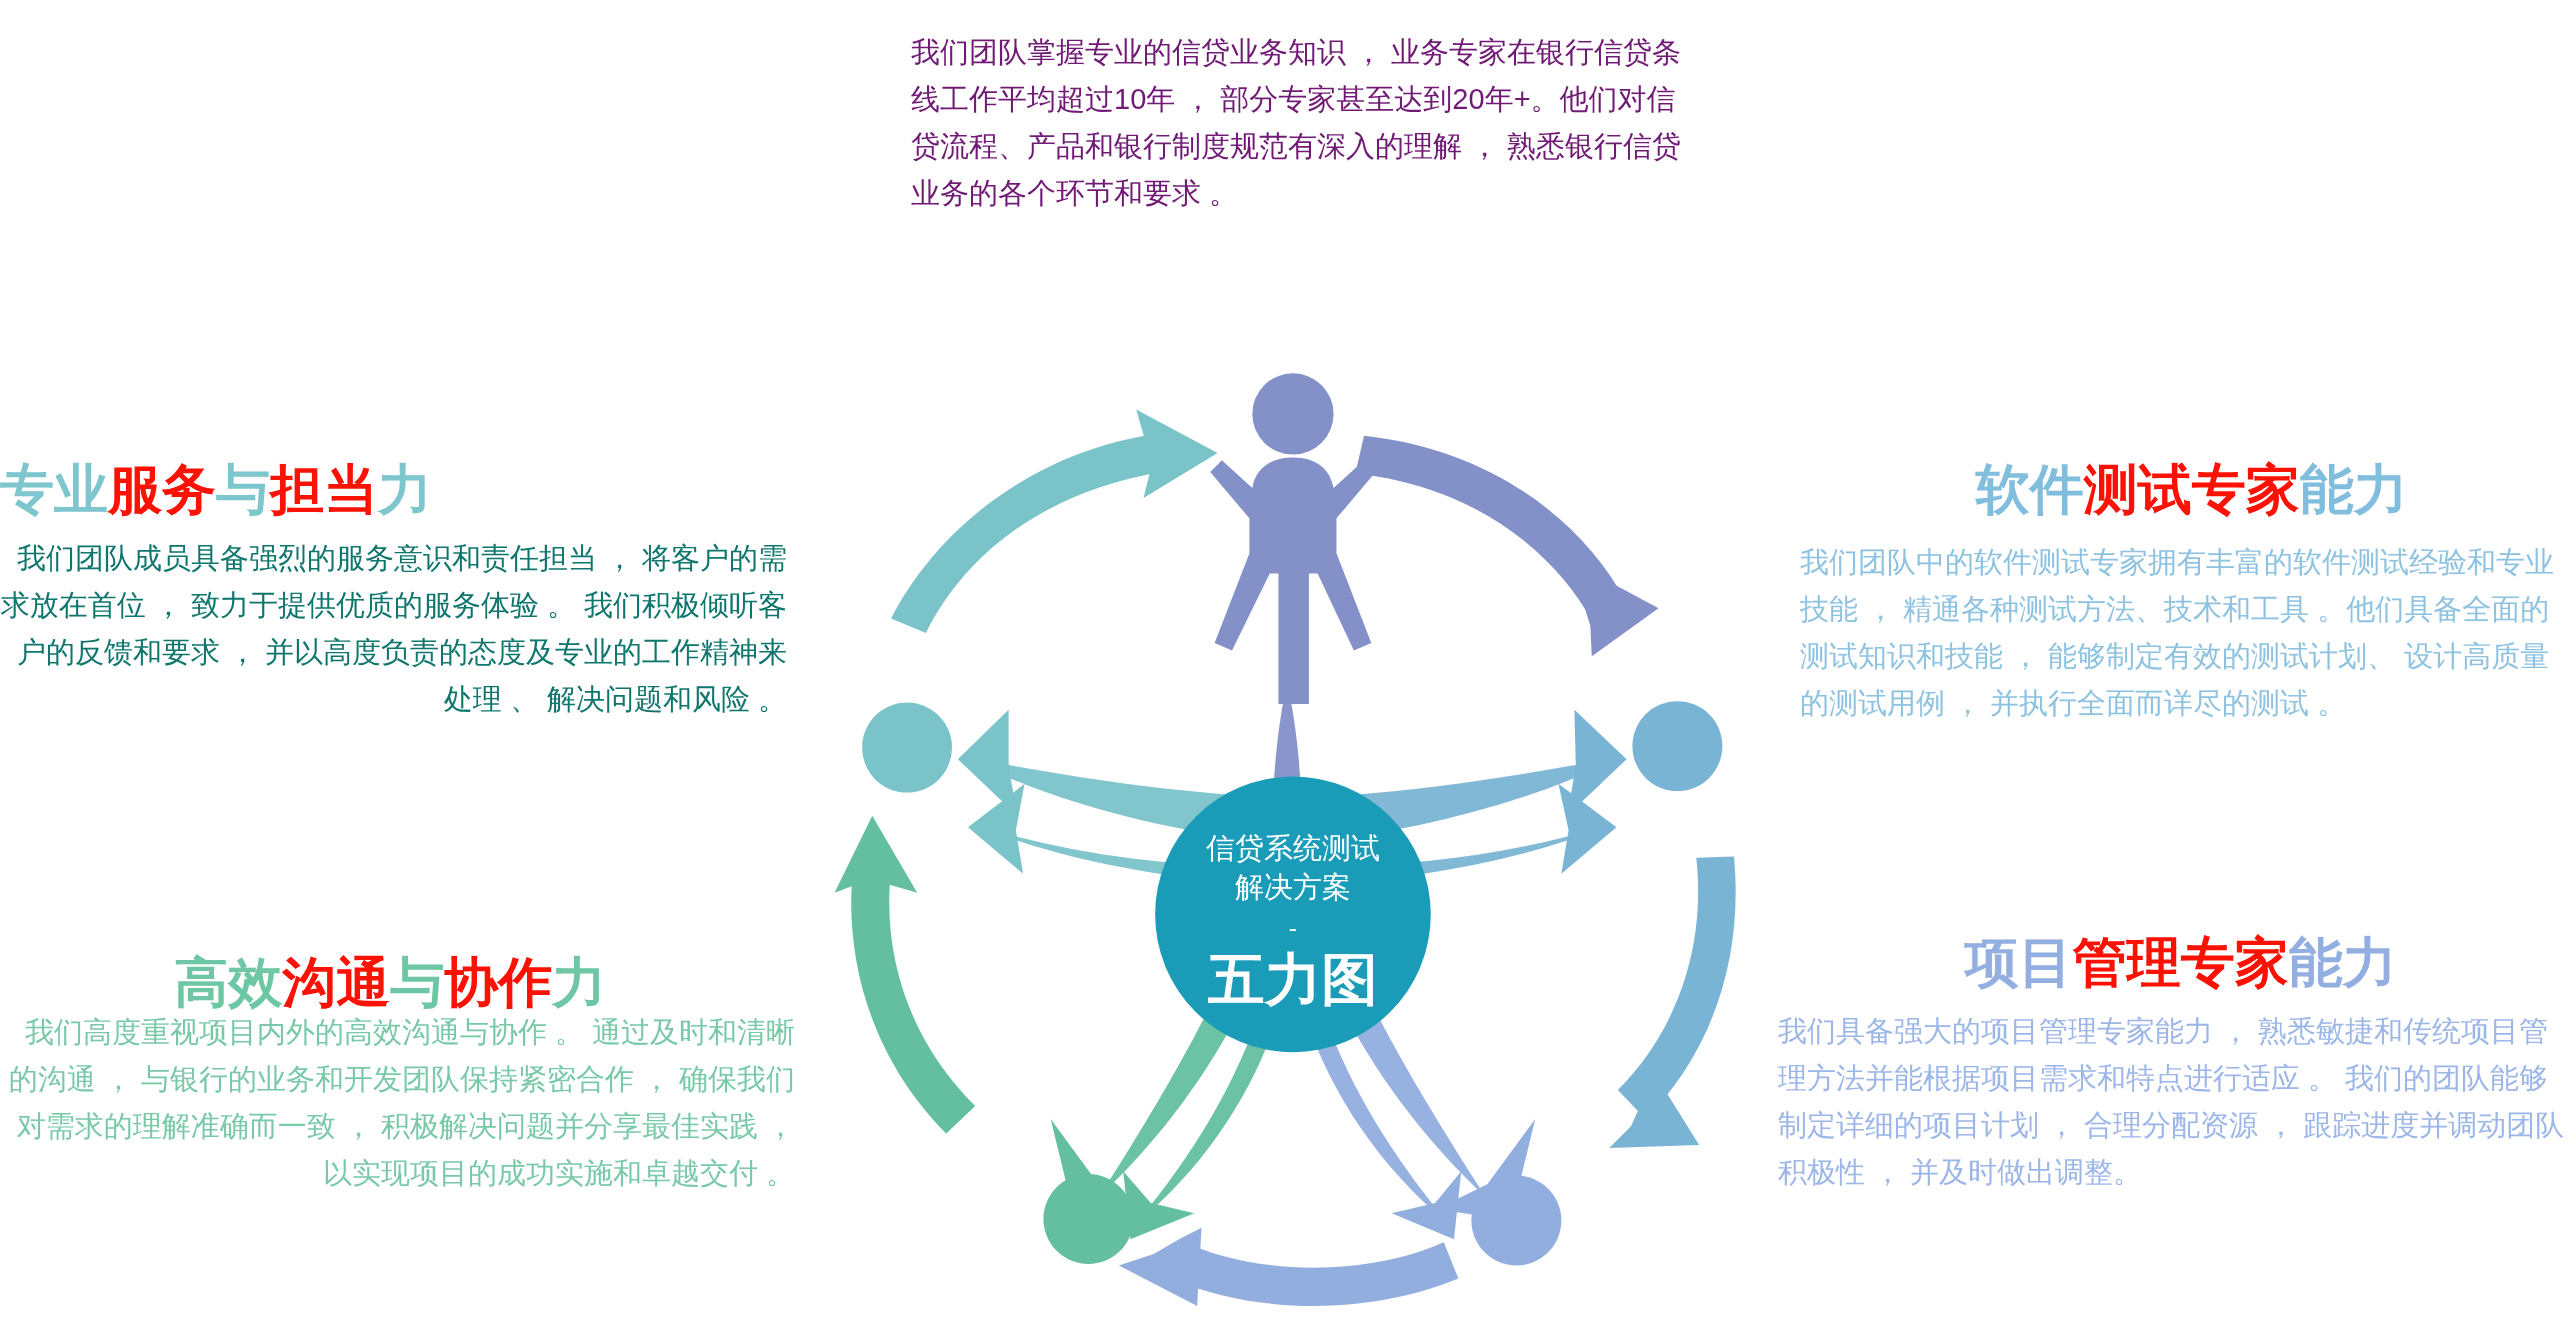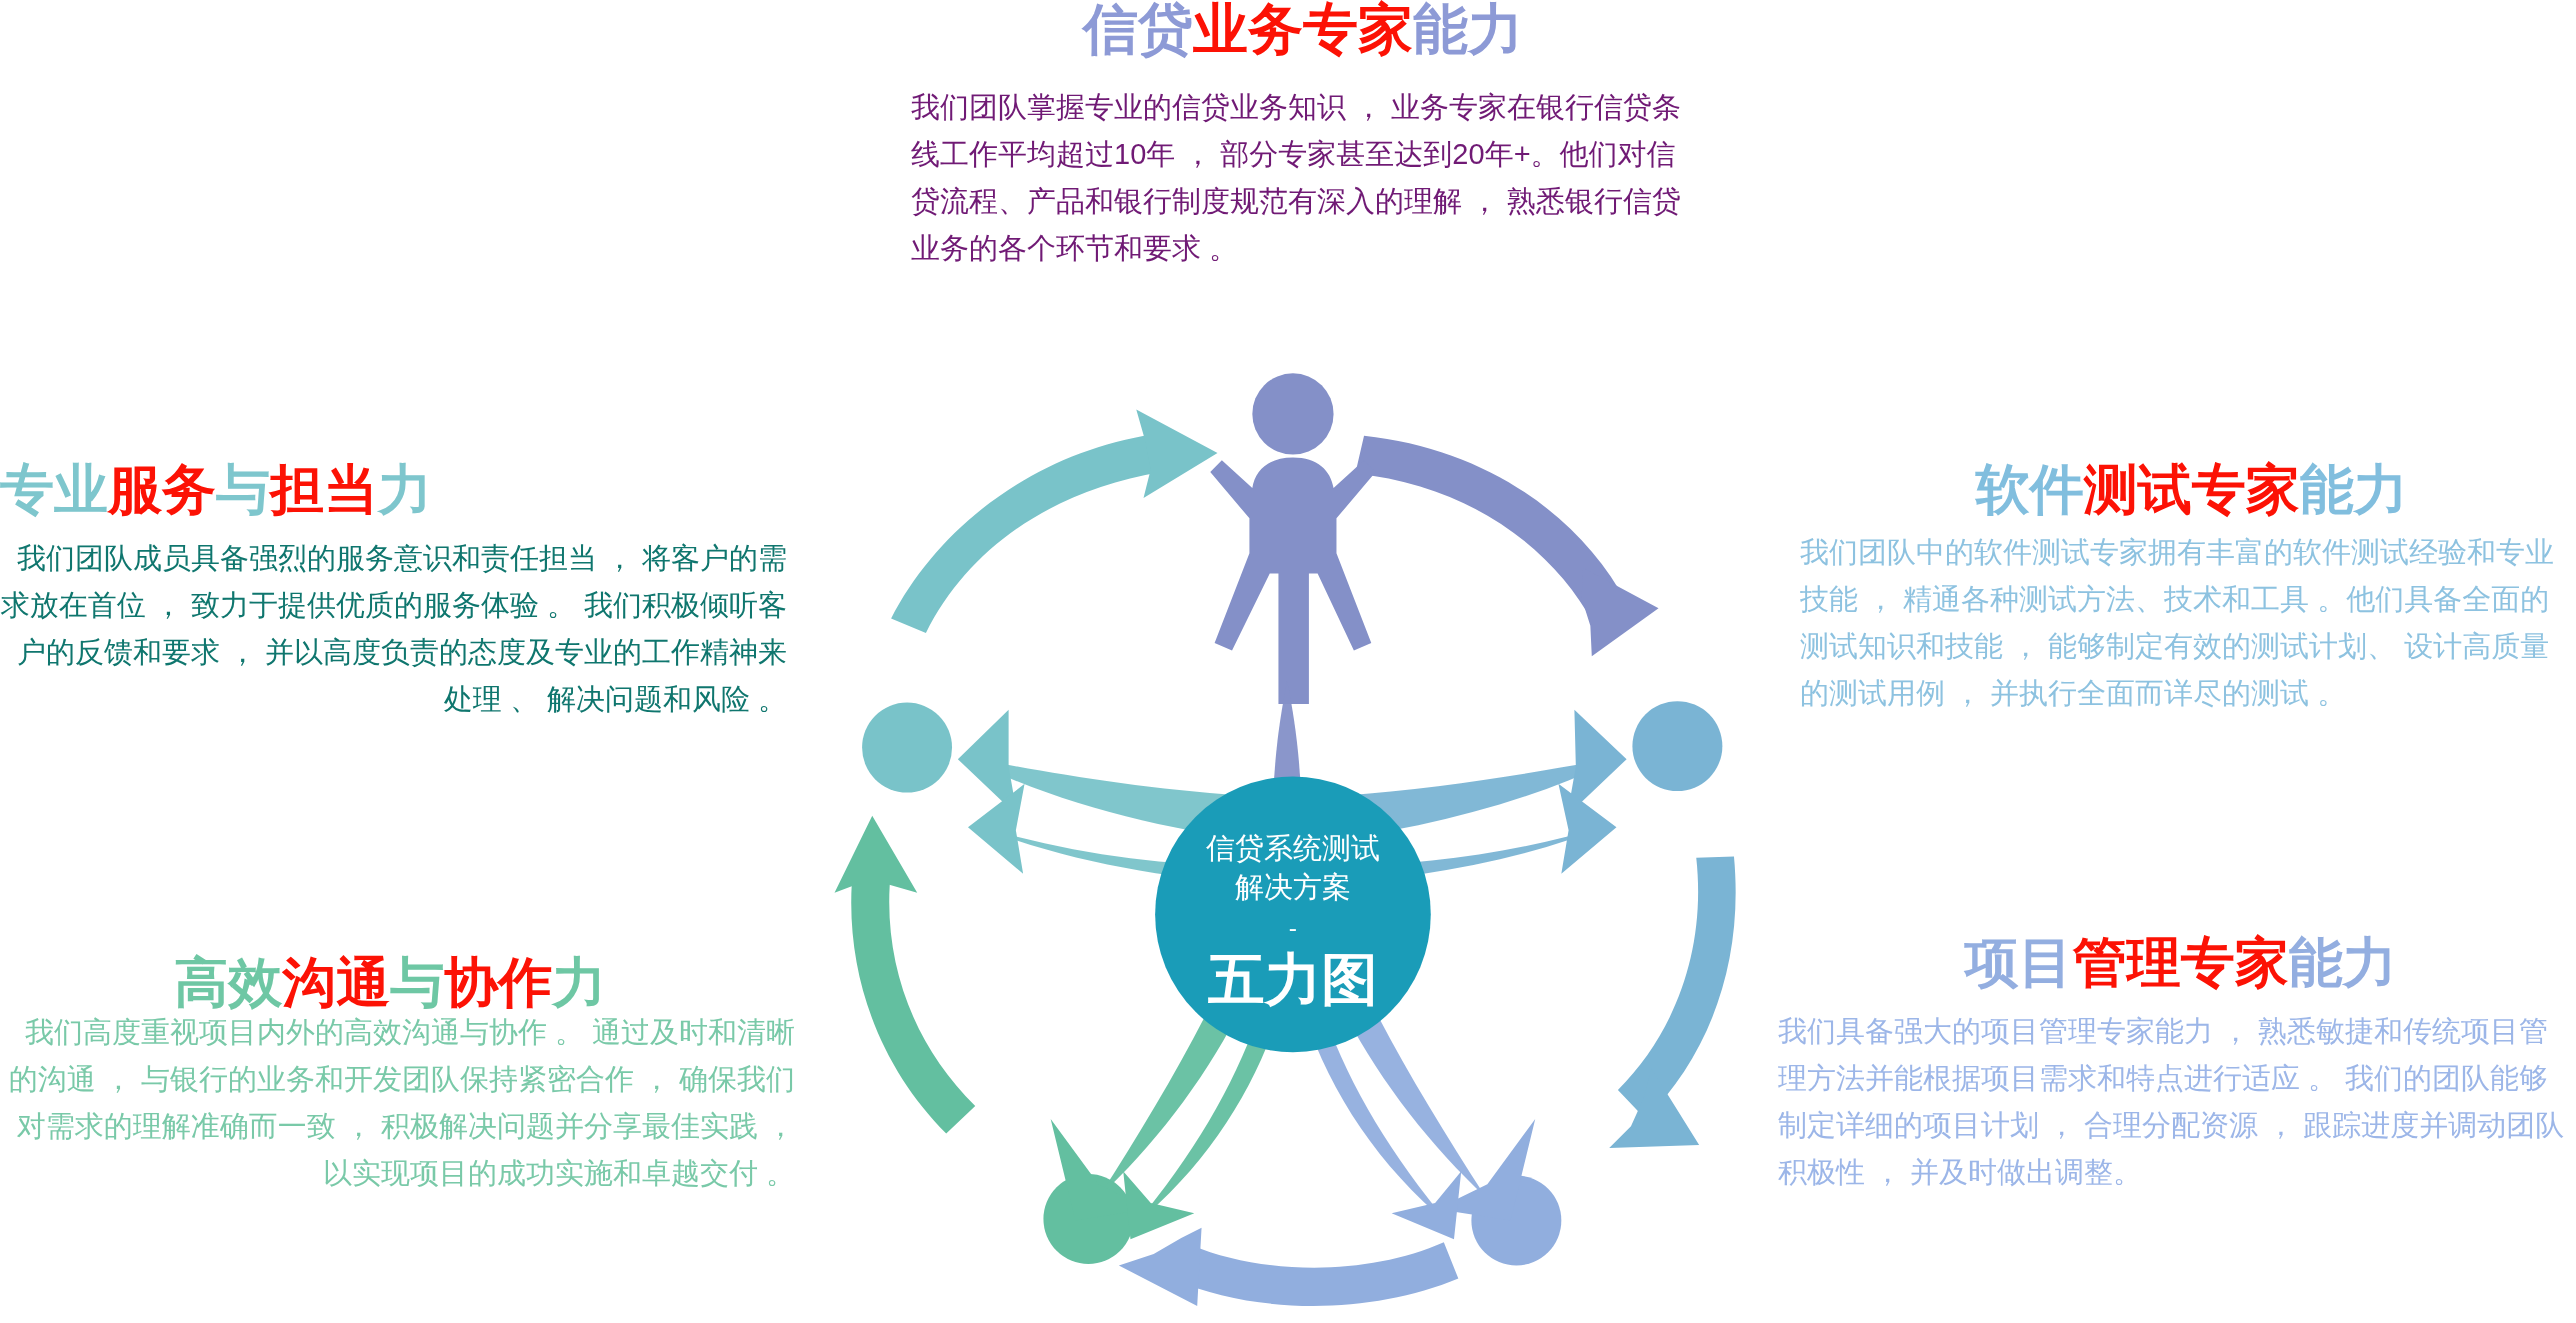--- a/index.html
+++ b/index.html
@@ -36,41 +36,40 @@
   #panel-left-top .body{color:#0f766e;margin-top:19px;text-align:right;}
 
   
   #panel-left-bottom{left:0px;top:955px;width:795px;text-align:right;}
   #panel-left-bottom .title{text-align:center;padding-right:14.5px;}
   #panel-left-bottom .body{color:#79c9a8;text-align:right;}
 
   
   #panel-right-top{left:1800px;top:462px;width:776px;text-align:left;}
   #panel-right-top .title{text-align:center;padding-left:7.3px;}
-  #panel-right-top .body{color:#8dc2e0;margin-top:12px;text-align:left;}
+  #panel-right-top .body{color:#8dc2e0;margin-top:22px;text-align:left;}
 
   
   #panel-right-bottom{left:1778px;top:935px;width:798px;text-align:left;}
   #panel-right-bottom .title{text-align:center;padding-left:7.3px;}
   #panel-right-bottom .body{color:#9cb6e8;margin-top:19px;text-align:left;}
 
   
   #diagram{position:absolute;left:791px;top:363px;width:1001px;height:965px;}
   #diagram svg{display:block;width:100%;height:100%;}
   .hub-line-1{font-size:40px;fill:#ffffff;}
   .hub-dash{font-size:34px;fill:#ffffff;}
   .hub-big{font-size:78px;font-weight:bold;fill:#ffffff;}
 </style>
 </head>
 <body>
 
 <div class="stage">
 
   <div class="panel" id="panel-top">
-    <div class="title"><span style="color: rgb(141, 154, 214);">信贷</span><span style="color: rgb(252, 18, 5);">业务专家</span><span style="color: rgb(141, 154, 214);">能力</span></div>
     <div class="body">我们团队掌握专业的信贷业务知识 ， 业务专家在银行信贷条线工作平均超过10年 ， 部分专家甚至达到20年+。他们对信贷流程、产品和银行制度规范有深入的理解 ， 熟悉银行信贷业务的各个环节和要求 。</div>
   </div>
 
   <div class="panel" id="panel-left-top">
     <div class="title"><span style="color: rgb(126, 198, 205);">专业</span><span style="color: rgb(252, 18, 5);">服务</span><span style="color: rgb(126, 198, 205);">与</span><span style="color: rgb(252, 18, 5);">担当</span><span style="color: rgb(126, 198, 205);">力</span></div>
     <div class="body">我们团队成员具备强烈的服务意识和责任担当 ， 将客户的需求放在首位 ， 致力于提供优质的服务体验 。 我们积极倾听客户的反馈和要求 ， 并以高度负责的态度及专业的工作精神来处理 、 解决问题和风险 。</div>
   </div>
 
   <div class="panel" id="panel-left-bottom">
     <div class="title"><span style="color: rgb(110, 199, 164); text-align: right;">高效</span><span style="color: rgb(252, 18, 5);">沟通</span><span style="color: rgb(110, 199, 164);">与</span><span style="color: rgb(252, 18, 5);">协作</span><span style="color: rgb(110, 199, 164);">力</span></div>

